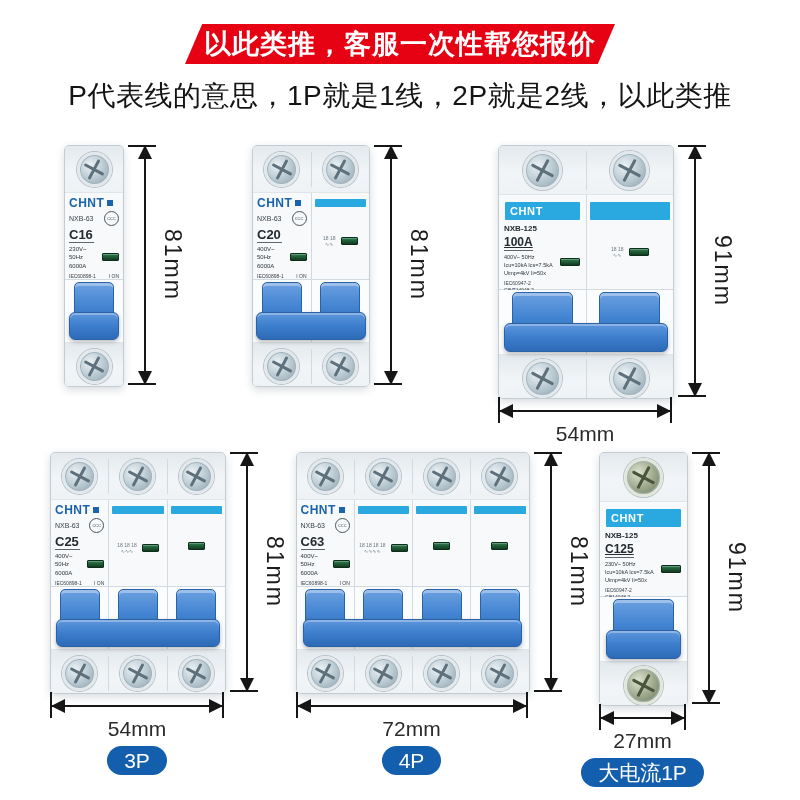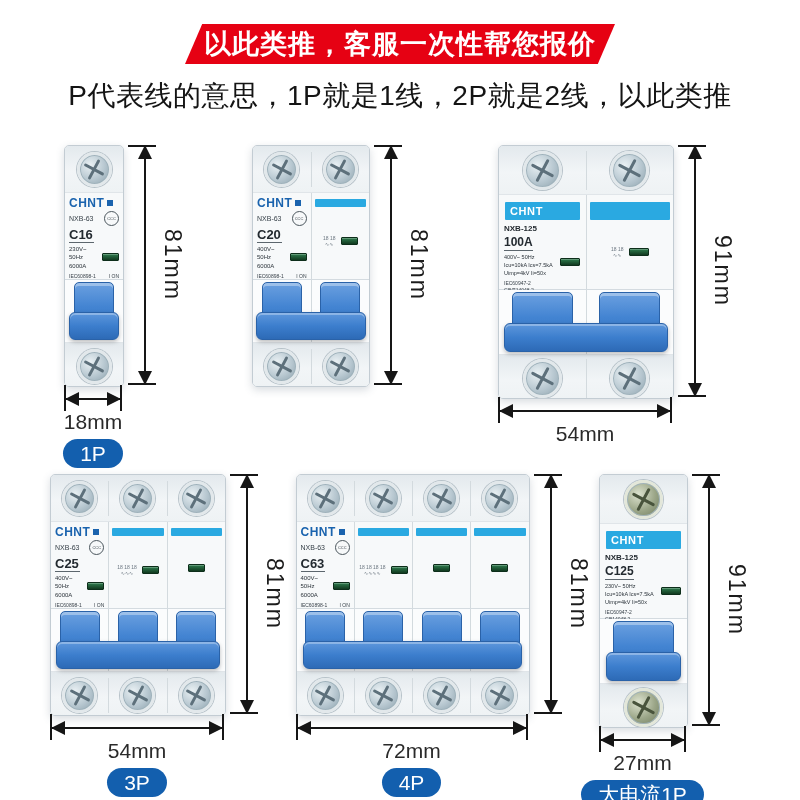--- a/index.html
+++ b/index.html
@@ -75,21 +75,21 @@
   }
   .std-row{display:flex;justify-content:space-between;margin-top:3px;}
   .stds{font-size:5px;line-height:1.5;color:#39424a;}
   .oo{font-size:5px;line-height:1.5;color:#39424a;text-align:right;}
   
   .stripe{height:8px;background:var(--stripe,#2aa9e1);margin:6px 3px 0;border-radius:1px;}
   .stripe-125{height:18px;margin:7px 3px 0;display:flex;align-items:center;}
   .logo-white{color:#fff;font-size:11px;font-weight:800;letter-spacing:.6px;padding-left:5px;}
   .series-125{font-size:8px;font-weight:700;color:#232a30;margin:4px 0 0 2px;}
   .rating-125{font-size:12px;font-weight:700;color:#232a30;border-bottom:1px solid #5c666d;
-              width:max-content;margin:2px 0 0 2px;padding-bottom:1px;}
+              width:max-content;margin:2px 0 0 2px;padding-bottom:1px;text-decoration:underline;}
   .tiny-specs{font-size:5.5px;line-height:1.45;color:#2c343b;margin:3px 0 0 2px;}
   .p125{padding:0 3px;position:relative;}
   .p125 .ind{position:absolute;right:6px;top:56%;}
   
   .pole-mid{display:flex;align-items:center;justify-content:center;gap:5px;}
   .marks{font-size:5px;line-height:1.2;color:#6b7680;text-align:center;white-space:nowrap;}
   
   .handle{
     width:70%;height:88%;margin-top:2px;border-radius:5px;z-index:1;
     background:linear-gradient(180deg,#6ba0e0,#4384d2 45%,#3070bd);
@@ -180,31 +180,20 @@
           <div class="vdim">
             <div class="tick-top"></div>
             <div class="tick-bot"></div>
             <div class="vline"></div>
             <div class="arr arr-up"></div>
             <div class="arr arr-down"></div>
           </div>
           <div class="vlabel">81mm</div>
         </div>
       </div>
-      <div class="under" style="width: 58px;">
-        <div class="hdim">
-          <div class="tick-l"></div>
-          <div class="tick-r"></div>
-          <div class="hline"></div>
-          <div class="arr-l"></div>
-          <div class="arr-r"></div>
-        </div>
-        <div class="wlabel">18mm</div>
-        <div class="pill">1P</div>
-      </div>
     </div>
     <div class="figure">
       <div class="fig-top">
         <div class="breaker" style="width: 116px; height: 240px;">
           <div class="sec sec-screws" style="height: 46px;">
             <div class="cell">
               <div class="screw" style="height: 29px; width: 29px;"></div>
             </div>
             <div class="cell">
               <div class="screw" style="height: 29px; width: 29px;"></div>

